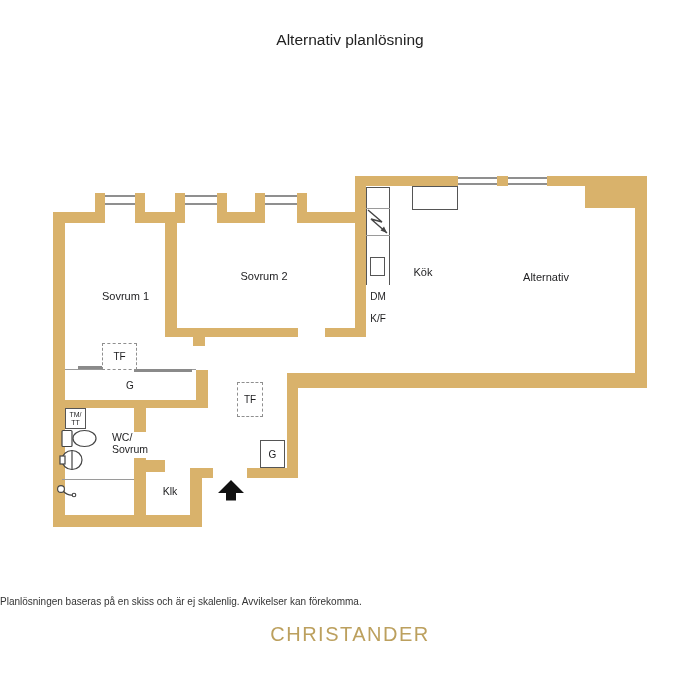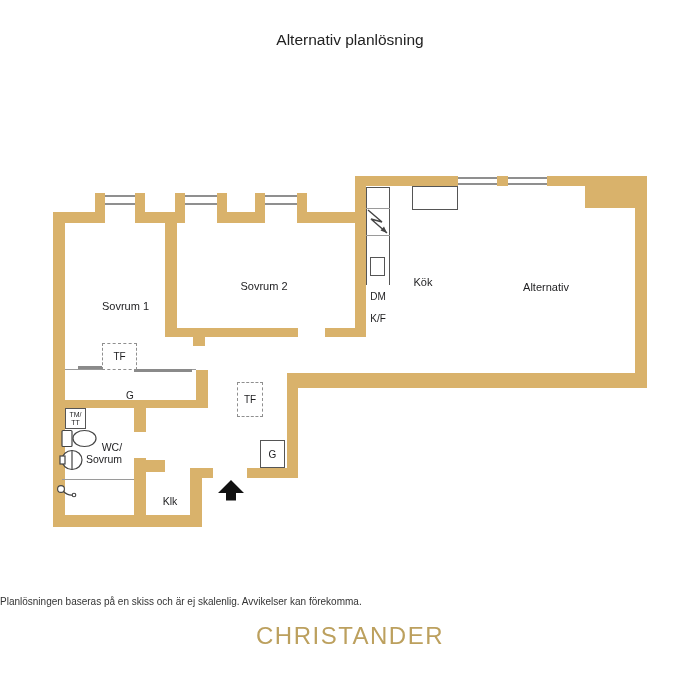--- a/index.html
+++ b/index.html
@@ -12,30 +12,30 @@
   body{font-family:"Liberation Sans", sans-serif;color:var(--ink);}
   .canvas{position:relative;width:700px;height:698px;background:#fff;overflow:hidden;}
   .wall{position:absolute;background:var(--wall);}
   .winline{position:absolute;background:var(--winline);height:2px;}
   .thinline{position:absolute;background:#9a9a9a;}
   .box{position:absolute;background:#fff;border:1px solid #555;box-sizing:border-box;
        display:flex;align-items:center;justify-content:center;}
   .dashedbox{position:absolute;background:#fff;border:1px dashed #8f8f8f;box-sizing:border-box;
        display:flex;align-items:center;justify-content:center;}
   .lbl{position:absolute;transform:translate(-50%,-50%);font-size:11px;line-height:1.12;
-       white-space:nowrap;text-align:right;color:var(--ink);margin-top:10px;}
+       white-space:nowrap;text-align:left;color:var(--ink);}
   .small{font-size:10px;}
   .tiny{font-size:7px;line-height:1.1;}
   .cell-lbl{font-size:10px;}
   .title{position:absolute;left:0;top:31px;width:700px;text-align:center;
          font-size:15.5px;color:#222;}
   .disclaimer{position:absolute;left:0;top:596px;width:700px;
          font-size:10px;color:#333;}
   .brand{position:absolute;left:0;top:624px;width:700px;text-align:center;line-height:1;}
-  .brand-name{font-size:24px;letter-spacing:1.5px;font-weight:400;}
+  .brand-name{font-size:20px;letter-spacing:1.5px;font-weight:400;}
   .brand-tagline{font-size:13px;letter-spacing:1.6px;margin-top:3px;font-weight:400;}
   svg.overlay{position:absolute;left:0;top:0;pointer-events:none;}
 </style>
 </head>
 <body>
 
 <div class="canvas">
 
   <div class="title">Alternativ planlösning</div>
 
@@ -159,21 +159,21 @@
     <g>
       <polygon points="231,480 244,493 236,493 236,500.5 226,500.5 226,493 218,493" fill="#111"></polygon>
     </g>
   </svg>
 
   <div class="lbl" style="left:115px;top:296px;padding-left:21px;">Sovrum 1</div>
   <div class="lbl" style="left:264px;top:276px;">Sovrum 2</div>
   <div class="lbl" style="left:423px;top:272px;">Kök</div>
   <div class="lbl" style="left:546px;top:277px;">Alternativ</div>
   <div class="lbl small" style="left:130px;top:386px;">G</div>
-  <div class="lbl" style="left:104px;top:444px;font-size:10.5px;">
+  <div class="lbl" style="left:130px;top:444px;font-size:10.5px;">
     <span style="display:block;">WC/</span>
     <span style="display:block;">Sovrum</span>
   </div>
   <div class="lbl" style="left:170px;top:492px;font-size:10.5px;">Klk</div>
 
   <div class="disclaimer">Planlösningen baseras på en skiss och är ej skalenlig. Avvikelser kan förekomma.</div>
   <div class="brand">
     <div class="brand-name" style="color: rgb(188, 160, 94);">CHRISTANDER</div>
   </div>
 

